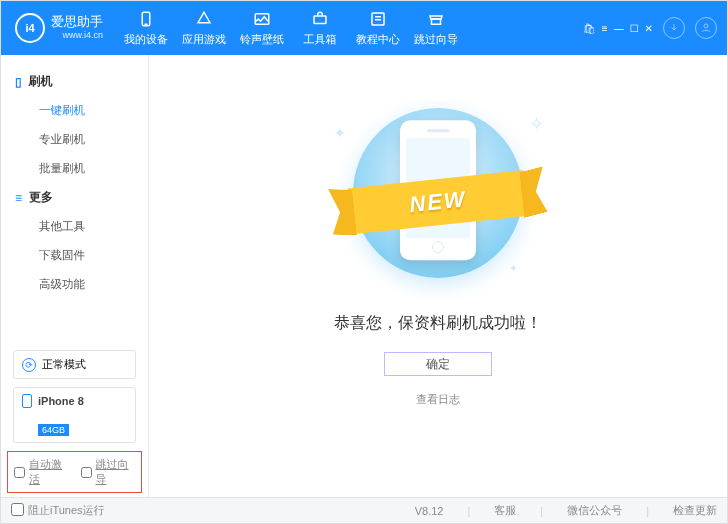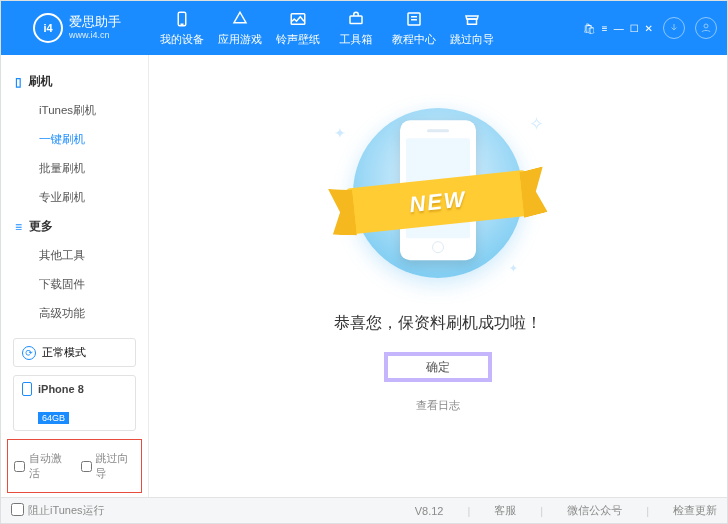--- a/index.html
+++ b/index.html
@@ -1,19 +1,19 @@
 <!DOCTYPE html>
 <html><head>
   <meta charset="utf-8">
   <style>
     * { margin:0; padding:0; box-sizing:border-box; font-family:"Microsoft YaHei",Arial,sans-serif; }
     body { background:#fff; }
     .app { width:728px; height:524px; border:1px solid #dedfe0; display:flex; flex-direction:column; }
     .header { height:54px; background:#1a8cff; display:flex; align-items:center; color:#fff; }
-    .logo-box { display:flex; align-items:center; padding:0 32px; gap:6px; }
+    .logo-box { display:flex; align-items:center; padding:0 14px; gap:6px;text-align:right; }
     .logo-ring { width:30px; height:30px; border:2px solid #fff; border-radius:50%; display:flex; align-items:center; justify-content:center; font-size:11px; font-weight:bold; }
     .logo-txt { font-size:13px; line-height:1.1;font-family:Liberation Mono, monospace; }
     .logo-sub { font-size:9px; opacity:.85; }
     .navs { display:flex; height:100%; }
     .nav { width:58px; display:flex; flex-direction:column; align-items:center; justify-content:center; gap:3px; font-size:11px; cursor:pointer; }
     .nav.active { background:#0079f2; }
     .nav .ic { width:20px; height:20px; display:flex; align-items:center; justify-content:center; }
     .nav .ic svg { width:18px; height:18px; fill:none; stroke:#fff; stroke-width:2; }
     .hdr-right { margin-left:auto; display:flex; align-items:center; padding-right:10px; gap:10px; color:#fff; }
     .win-ctrl { display:flex; gap:6px; font-size:10px; }
@@ -26,38 +26,38 @@
     .sb-sec-hd .gl { color:#1a8cff; }
     .sb-list span { display:block; padding:7px 14px 7px 38px; font-size:11.5px; color:#555; cursor:pointer; }
     .sb-list span.sel { color:#1a8cff; }
     .sb-bottom { margin-top:auto; }
     .mode-box { margin:0 12px 8px 12px; border:1px solid #e2e2e2; border-radius:3px; padding:6px 8px; font-size:11px; display:flex; align-items:center; gap:6px; }
     .mode-ic { width:14px; height:14px; border:1.5px solid #1a8cff; border-radius:50%; color:#1a8cff; display:flex; align-items:center; justify-content:center; font-size:9px; }
     .dev-box { margin:0 12px 8px 12px; border:1px solid #e2e2e2; border-radius:3px; padding:6px 8px; font-size:11px; display:flex; flex-direction:column; gap:16px; }
     .dev-box .r1 { display:flex; align-items:center; gap:6px; color:#444; font-weight:bold; }
     .dev-box .ph { width:10px; height:14px; border:1.5px solid #1a8cff; border-radius:2px; }
     .badge { font-size:9px; background:#1a8cff; color:#fff; border-radius:0; padding:1px 4px; width:max-content; margin-left:16px; }
-    .opt-row { border:1px solid #e74c3c; margin:0 6px 4px 6px; padding:11px 6px; display:flex; gap:12px; font-size:11px; color:#888; }
+    .opt-row { border:1px solid #e74c3c; margin:0 6px 4px 6px; padding:5px 6px; display:flex; gap:12px; font-size:11px; color:#888;text-decoration:underline; }
     .opt-row label { display:flex; align-items:center; gap:4px; }
     .opt-row input { width:11px; height:11px; }
     .main { flex:1; position:relative; display:flex; flex-direction:column; align-items:center; }
     .hero { margin-top:48px; width:220px; height:180px; position:relative; }
     .circle { position:absolute; left:50%; top:50%; width:170px; height:170px; transform:translate(-50%,-50%); border-radius:50%; background:radial-gradient(circle at 50% 40%,#eaf6ff 0%,#7cccf2 80%); box-shadow:0 6px 20px rgba(60,170,240,.25); }
     .phone { position:absolute; left:50%; top:50%; transform:translate(-50%,-52%); width:76px; height:140px; background:#fff; border-radius:10px; box-shadow:0 4px 12px rgba(0,0,0,.12); }
     .phone:before { content:""; position:absolute; left:50%; top:9px; transform:translateX(-50%); width:22px; height:3px; border-radius:2px; background:#dfeaf3; }
     .phone:after { content:""; position:absolute; left:50%; bottom:7px; transform:translateX(-50%); width:10px; height:10px; border-radius:50%; border:1px solid #dfeaf3; }
     .phone .scr { position:absolute; top:18px; left:6px; right:6px; bottom:22px; background:#eef8ff; border-radius:2px; }
     .ribbon { position:absolute; left:50%; top:50%; transform:translate(-50%,-30%) rotate(-6deg); width:180px; height:46px; background:#ffcc33; border-radius:4px; display:flex; align-items:center; justify-content:center; }
     .ribbon:before, .ribbon:after { content:""; position:absolute; top:50%; width:24px; height:46px; background:#f5b91f; }
     .ribbon:before { left:-18px; transform:translateY(-50%) skewY(8deg); clip-path:polygon(0 0,100% 0,100% 100%,0 100%,40% 50%); }
     .ribbon:after { right:-18px; transform:translateY(-50%) skewY(-8deg); clip-path:polygon(0 0,100% 0,60% 50%,100% 100%,0 100%); }
     .ribbon span { color:#fff; font-weight:bold; font-size:22px; letter-spacing:2px; font-style:italic; text-shadow:0 2px 2px rgba(190,130,0,.5); position:relative; }
     .spark { position:absolute; color:#cfeaff; font-size:14px; }
     .msg { margin-top:30px; font-size:16px; color:#333; }
-    .btn { margin-top:18px; width:108px; height:30px; border:4px solid #c4b5fd; background:#fff; font-size:12px; color:#555; cursor:pointer; }
+    .btn { margin-top:18px; width:108px; height:24px; border:1px solid #c4b5fd; background:#fff; font-size:12px; color:#555; cursor:pointer; }
     .loglink { margin-top:16px; font-size:11px; color:#888; cursor:pointer; }
     .footer { height:26px; background:#f5f6f7; border-top:1px solid #e3e3e3; display:flex; align-items:center; padding:0 10px; font-size:11px; color:#8a8a8a; gap:6px; }
     .footer .sep { color:#d0d0d0; }
     .footer .right { margin-left:auto; display:flex; gap:24px; align-items:center; }
   </style>
 </head>
 <body>
 
 <div class="app">
 
@@ -147,24 +147,23 @@
     </div>
   </div>
 
   <div class="body">
     <div class="sidebar">
       <div class="sb-sec-hd">
         <span class="gl">▯</span>
         <span>刷机</span>
       </div>
       <div class="sb-list" id="listA">
-          <span>iTunes刷机</span>
           <span class="sel">一键刷机</span>
+          <span>专业刷机</span>
           <span>批量刷机</span>
-          <span>专业刷机</span>
         </div>
       <div class="sb-sec-hd">
         <span class="gl">≡</span>
         <span>更多</span>
       </div>
       <div class="sb-list" id="listB">
           <span>其他工具</span>
           <span>下载固件</span>
           <span>高级功能</span>
         </div>

